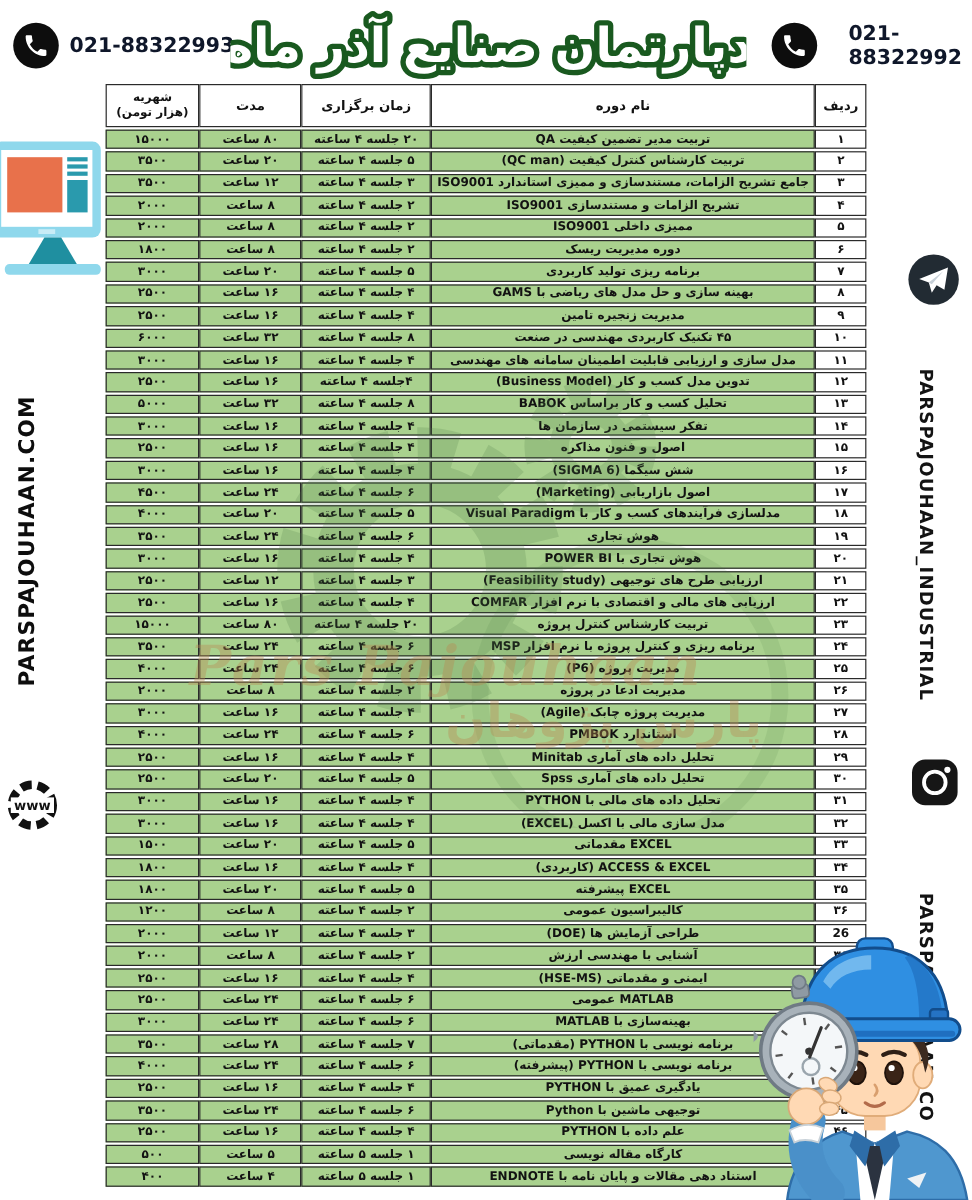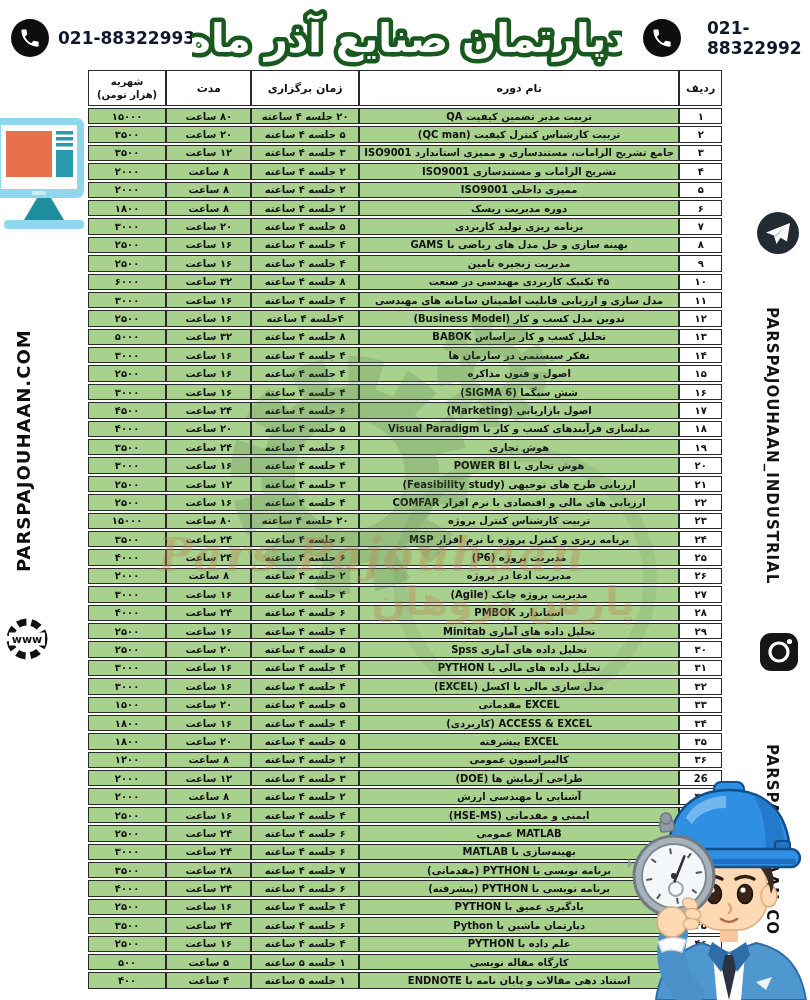--- a/index.html
+++ b/index.html
@@ -36,21 +36,21 @@
   #watermark .wm-persian{position:absolute;left:55px;top:268px;width:440px;
              font-size:40px;font-weight:bold;color:#b98a52;opacity:.38;
              direction:rtl;letter-spacing:4px;}
 
   
   .v-up{writing-mode:vertical-rl;transform:rotate(180deg);}
   .v-down{writing-mode:vertical-rl;}
   #site-text{position:absolute;left:8px;top:276px;height:350px;width:30px;z-index:8;
              font-size:18px;font-weight:bold;color:#0d0d0d;letter-spacing:1px;
              display:flex;align-items:center;justify-content:center;}
-  #www-icon{position:absolute;left:6px;top:618px;z-index:8;}
+  #www-icon{position:absolute;left:6px;top:650px;z-index:8;}
   #tg-icon{position:absolute;left:755px;top:210px;z-index:8;}
   #handle-industrial{position:absolute;left:757px;top:268px;height:356px;width:30px;z-index:8;
              font-size:15px;font-weight:bold;color:#131313;letter-spacing:1px;
              display:flex;align-items:center;justify-content:center;}
   #ig-icon{position:absolute;left:757px;top:630px;z-index:8;}
   #handle-co{position:absolute;left:757px;top:684px;height:310px;width:30px;z-index:8;
              font-size:15px;font-weight:bold;color:#131313;letter-spacing:1px;
              display:flex;align-items:center;justify-content:center;}
 
   
@@ -454,21 +454,21 @@
     <tr>
       <td class="idx">۴۴</td>
       <td>یادگیری عمیق با PYTHON</td>
       <td>۴ جلسه ۴ ساعته</td>
       <td>۱۶ ساعت</td>
       <td>۲۵۰۰</td>
     </tr>
 
     <tr>
       <td class="idx">۴۵</td>
-      <td>دپارتمان ماشین با Python</td>
+      <td>توجیهی ماشین با Python</td>
       <td>۶ جلسه ۴ ساعته</td>
       <td>۲۴ ساعت</td>
       <td>۳۵۰۰</td>
     </tr>
 
     <tr>
       <td class="idx">۴۶</td>
       <td>علم داده با PYTHON</td>
       <td>۴ جلسه ۴ ساعته</td>
       <td>۱۶ ساعت</td>

